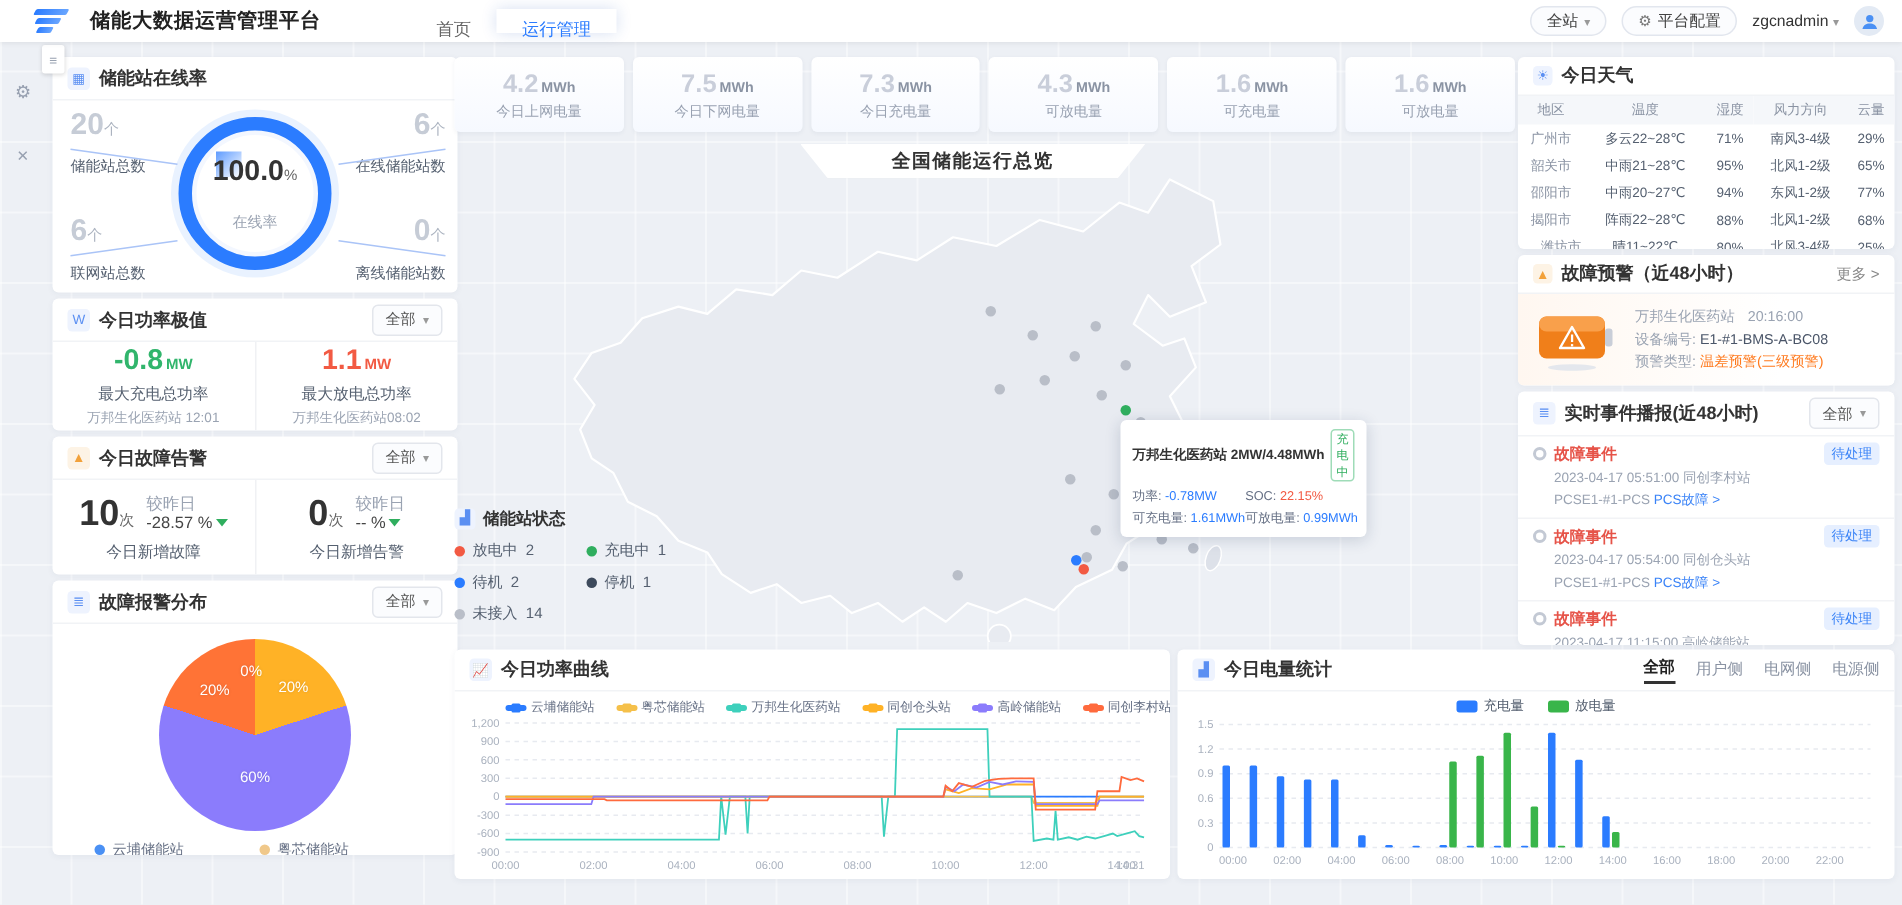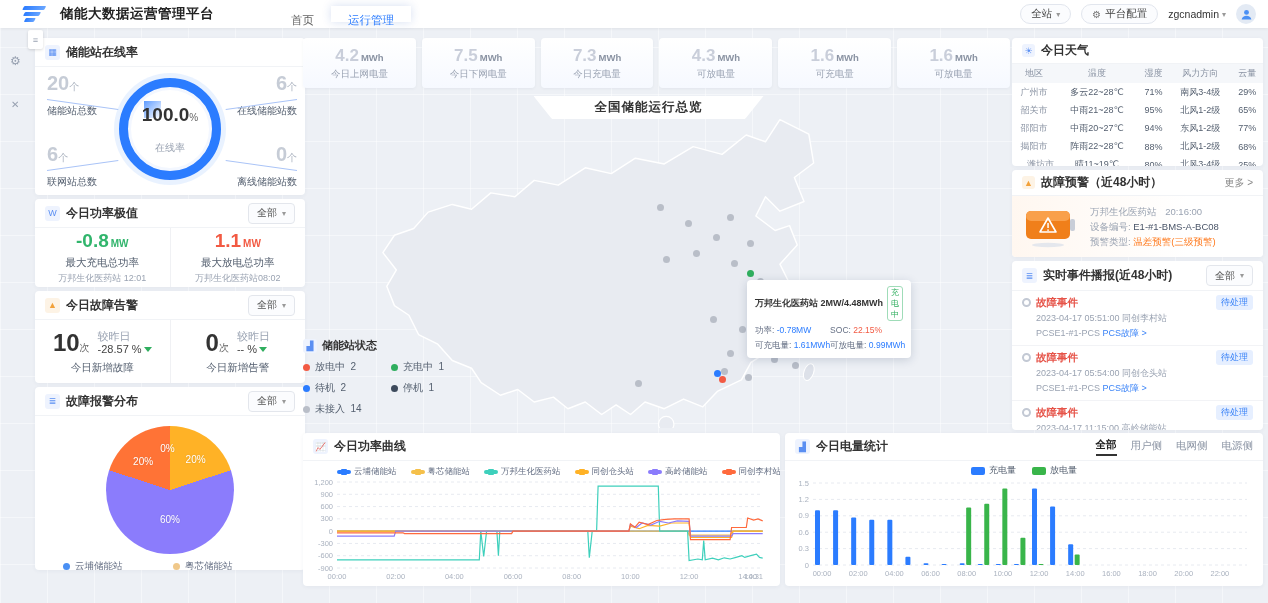--- a/index.html
+++ b/index.html
@@ -432,21 +432,21 @@
         </tr>
         <tr>
           <td style="color: rgb(138, 147, 163);">揭阳市</td>
           <td>阵雨22~28℃</td>
           <td>88%</td>
           <td>北风1-2级</td>
           <td>68%</td>
         </tr>
         <tr>
           <td style="color: rgb(138, 147, 163); text-align: right;">潍坊市</td>
-          <td>晴11~19℃</td>
+          <td>晴11~22℃</td>
           <td>80%</td>
           <td>北风3-4级</td>
           <td>25%</td>
         </tr>
       </tbody>
   </table>
 </div>
 
 <div class="panel" style="left:1012px;top:170px;width:251px;height:87px;">
   <div class="phead" style="height:26px;">

